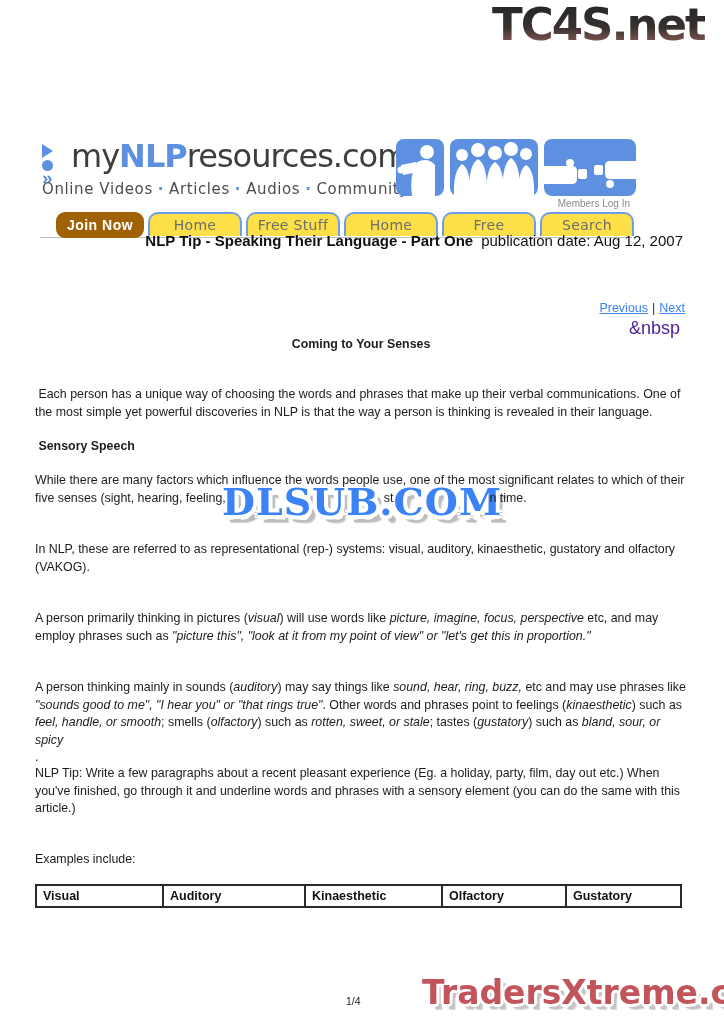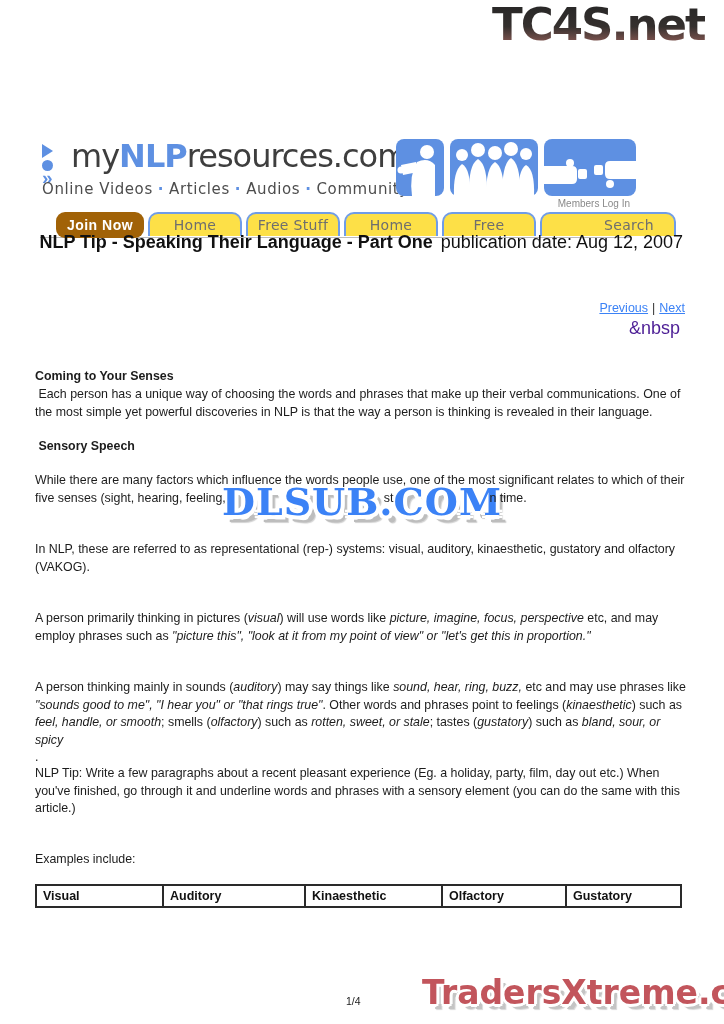--- a/index.html
+++ b/index.html
@@ -42,38 +42,38 @@
   .members{top:198px;right:94px;font-size:10px;color:#8a8a8a;}
 
   
   .nav-baseline{left:40px;top:237px;width:592px;height:1px;background:#bbb;}
   .join-btn{left:56px;top:212px;width:88px;height:26px;background:#a16207;border-radius:9px;
     color:#fff;font-weight:bold;font-size:14px;display:flex;align-items:center;justify-content:center;
     letter-spacing:0.5px;}
   .tab{top:212px;width:90px;height:22px;background:#fde047;border:2px solid #6f9ce8;border-bottom:none;
     border-radius:10px 10px 0 0;color:#6e6e6e;font-size:14px;display:flex;align-items:center;
     justify-content:center;font-family:"DejaVu Sans",sans-serif;letter-spacing:0.3px;}
-  .t0{left:148px;} .t1{left:246px;} .t2{left:344px;} .t3{left:442px;} .t4{left:540px;padding-left:42px;}
+  .t0{left:148px;} .t1{left:246px;} .t2{left:344px;} .t3{left:442px;} .t4{left:540px;}
 
-  .title-row{top:232px;right:41px;white-space:nowrap;font-size:18px;text-align:center;color:#111;}
+  .title-row{top:232px;right:41px;white-space:nowrap;font-size:15px;text-align:center;color:#111;}
   .title-row .t-bold{font-weight:bold;}
   .title-row .t-date{margin-left:8px;font-weight:normal;}
 
   
   .pager{top:301px;right:39px;font-size:12.5px;white-space:nowrap;}
   .pager a{color:#3b82f6;text-decoration:underline;cursor:pointer;}
   .pager .psep{color:#333;margin:0 4px;}
   .nbsp-line{top:318px;right:44px;font-size:18px;color:#4c1d95;}
 
   
   .content{font-size:12.4px;line-height:17.5px;color:#1c1c1c;}
   .para{left:35px;width:652px;}
   .bold{font-weight:bold;}
   .it{font-style:italic;}
-  .h1{top:368px;} .p1{top:386px;} .h2{top:438px;} .p2{top:472px;z-index:2;}
+  .h1{top:336px;text-align:center;} .p1{top:386px;} .h2{top:438px;} .p2{top:472px;z-index:2;}
   .p3{top:541px;} .p4{top:610px;} .p5{top:679px;} .p6{top:765px;} .pex{top:851px;}
   .nowrap{white-space:nowrap;}
   .gap1{display:inline-block;width:158px;}
   .gap2{display:inline-block;width:96px;}
 
   
   .tbl{left:35px;top:884px;border-collapse:collapse;table-layout:fixed;}
   .tbl th{border:2px solid #2a2a2a;font-size:12.5px;font-weight:bold;text-align:left;
     padding:2px 6px;height:16px;color:#111;}
   .cw0{width:113px;} .cw1{width:128px;} .cw2{width:123px;} .cw3{width:110px;} .cw4{width:101px;}

